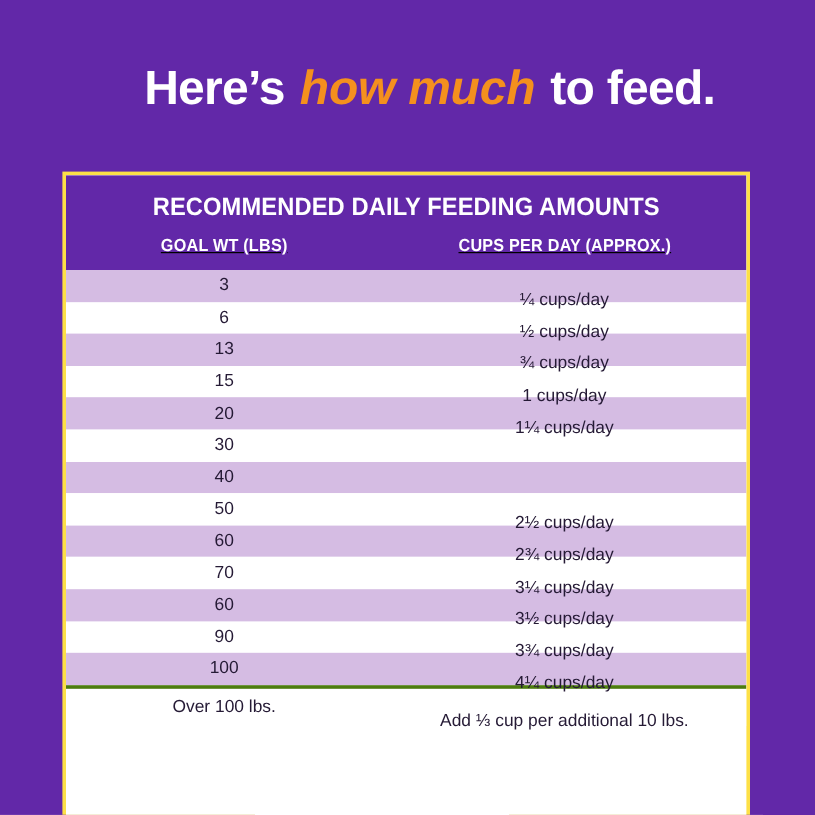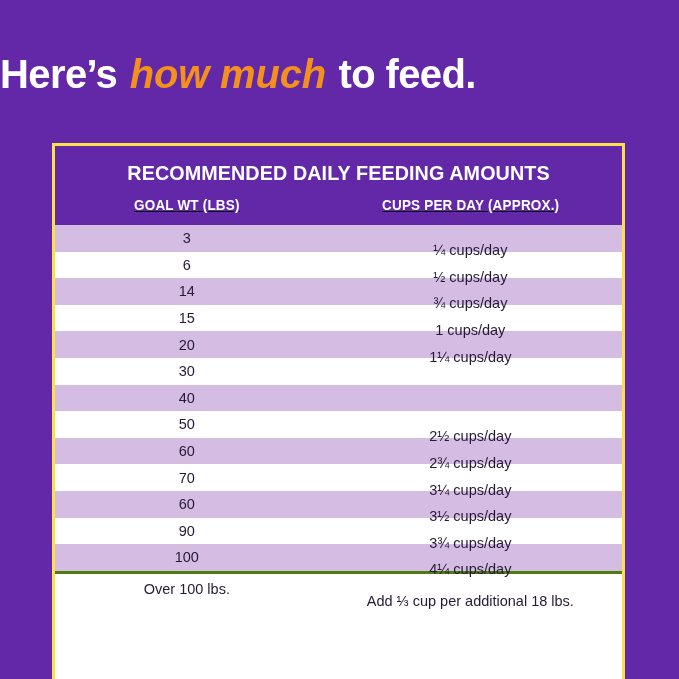--- a/index.html
+++ b/index.html
@@ -19,21 +19,21 @@
     height: 679px;
     background: #6228a8;
   }
 
   
   .headline {
     position: absolute;
     left: 0;
     top: 50px;
     width: 596px;
-    text-align: left;
+    text-align: right;
     white-space: nowrap;
     font-size: 40px;
     line-height: 48px;
     font-weight: 700;
     letter-spacing: -0.6px;
     color: #ffffff;
   }
   .headline .hl-part {
     display: inline;
   }
@@ -152,21 +152,21 @@
 
         <div class="row alt">
           <div class="cell left">3</div>
           <div class="cell right">¼ cups/day</div>
         </div>
         <div class="row">
           <div class="cell left">6</div>
           <div class="cell right">½ cups/day</div>
         </div>
         <div class="row alt">
-          <div class="cell left">14</div>
+          <div class="cell left">13</div>
           <div class="cell right">¾ cups/day</div>
         </div>
         <div class="row">
           <div class="cell left">15</div>
           <div class="cell right">1 cups/day</div>
         </div>
         <div class="row alt">
           <div class="cell left">20</div>
           <div class="cell right">1¼ cups/day</div>
         </div>
@@ -196,20 +196,20 @@
           <div class="cell left">90</div>
           <div class="cell right">3¾ cups/day</div>
         </div>
         <div class="row alt">
           <div class="cell left">100</div>
           <div class="cell right">4¼ cups/day</div>
         </div>
 
         <div class="row footer-row">
           <div class="cell left">Over 100 lbs.</div>
-          <div class="cell right">Add ⅓ cup per additional 18 lbs.</div>
+          <div class="cell right">Add ⅓ cup per additional 10 lbs.</div>
         </div>
 
       </div>
     </div>
   </div>
 
 </div>
 
 </body></html>

